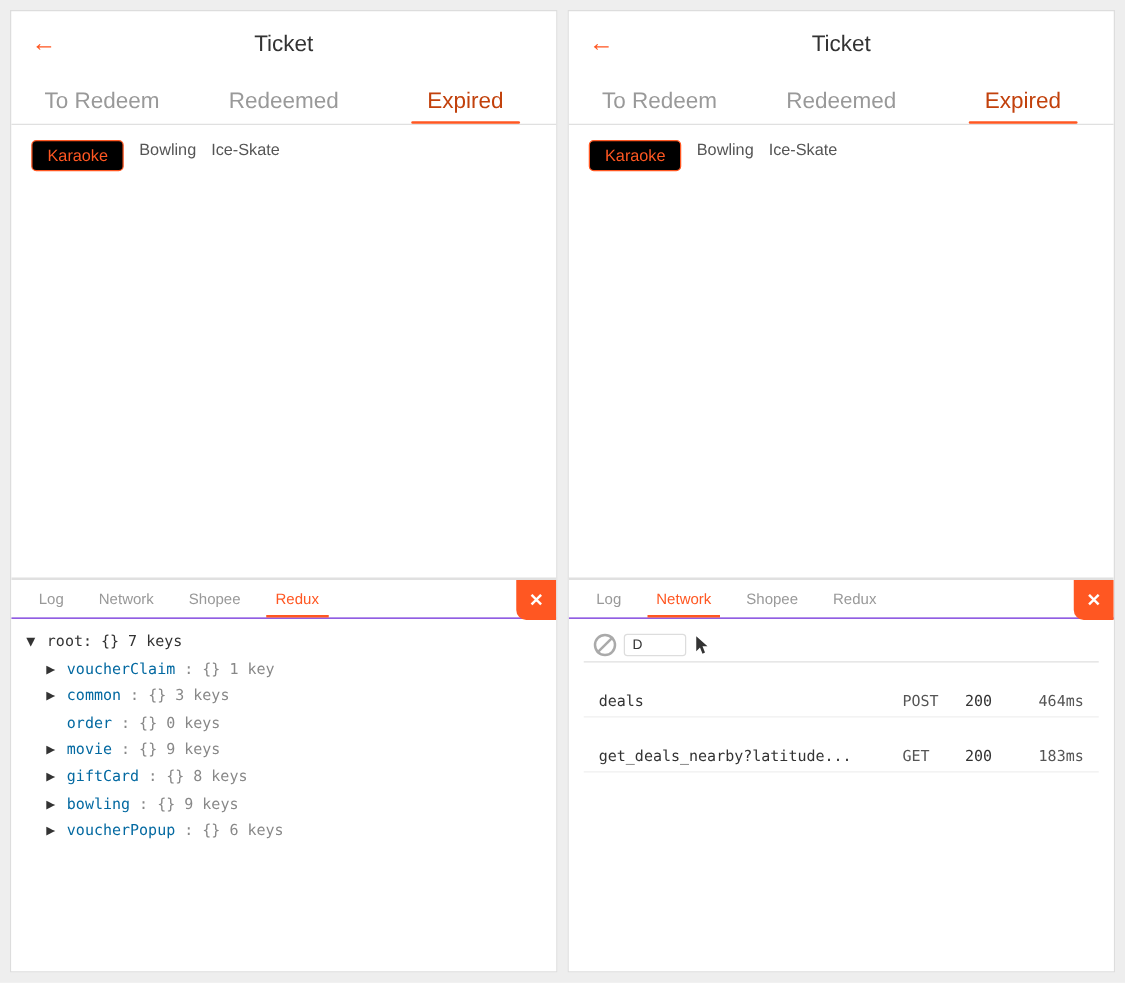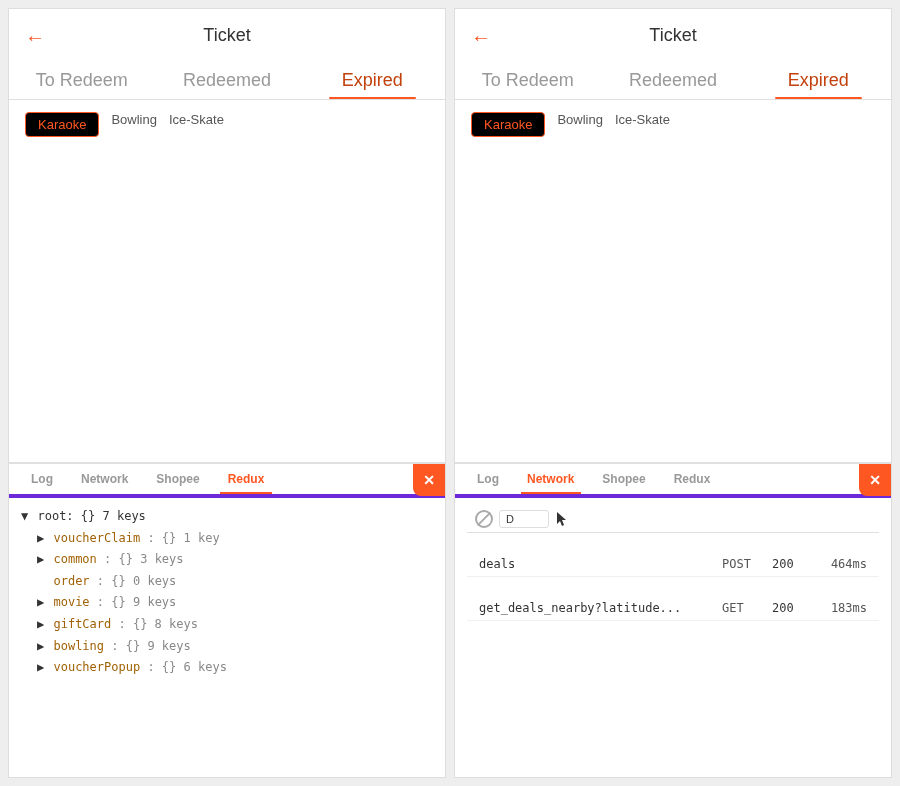--- a/index.html
+++ b/index.html
@@ -127,23 +127,22 @@
       background: #fff;
       display: flex;
       flex-direction: column;
       flex: 1;
       position: relative;
       min-height: 0;
     }
 
     .dev-tabs {
       display: flex;
-      border-bottom: 4px solid #6d28d9;
+      border-bottom: 1px solid #6d28d9;
       padding: 0 8px;
-      font-weight: bold;
     }
 
     .dev-tab {
       padding: 8px 14px;
       font-size: 12px;
       color: #999;
       cursor: pointer;
       position: relative;
     }
 
@@ -169,21 +168,21 @@
       font-family: monospace;
     }
 
     
     .tree-item {
       line-height: 1.8;
       cursor: pointer;
     }
 
     .tree-root { color: #333; }
-    .tree-key { color: #a16207; }
+    .tree-key { color: #0369a1; }
     .tree-expand { color: #333; margin-right: 2px; }
     .tree-value { color: #888; }
 
     .tree-child {
       padding-left: 16px;
     }
 
     
     .network-toolbar {
       display: flex;

